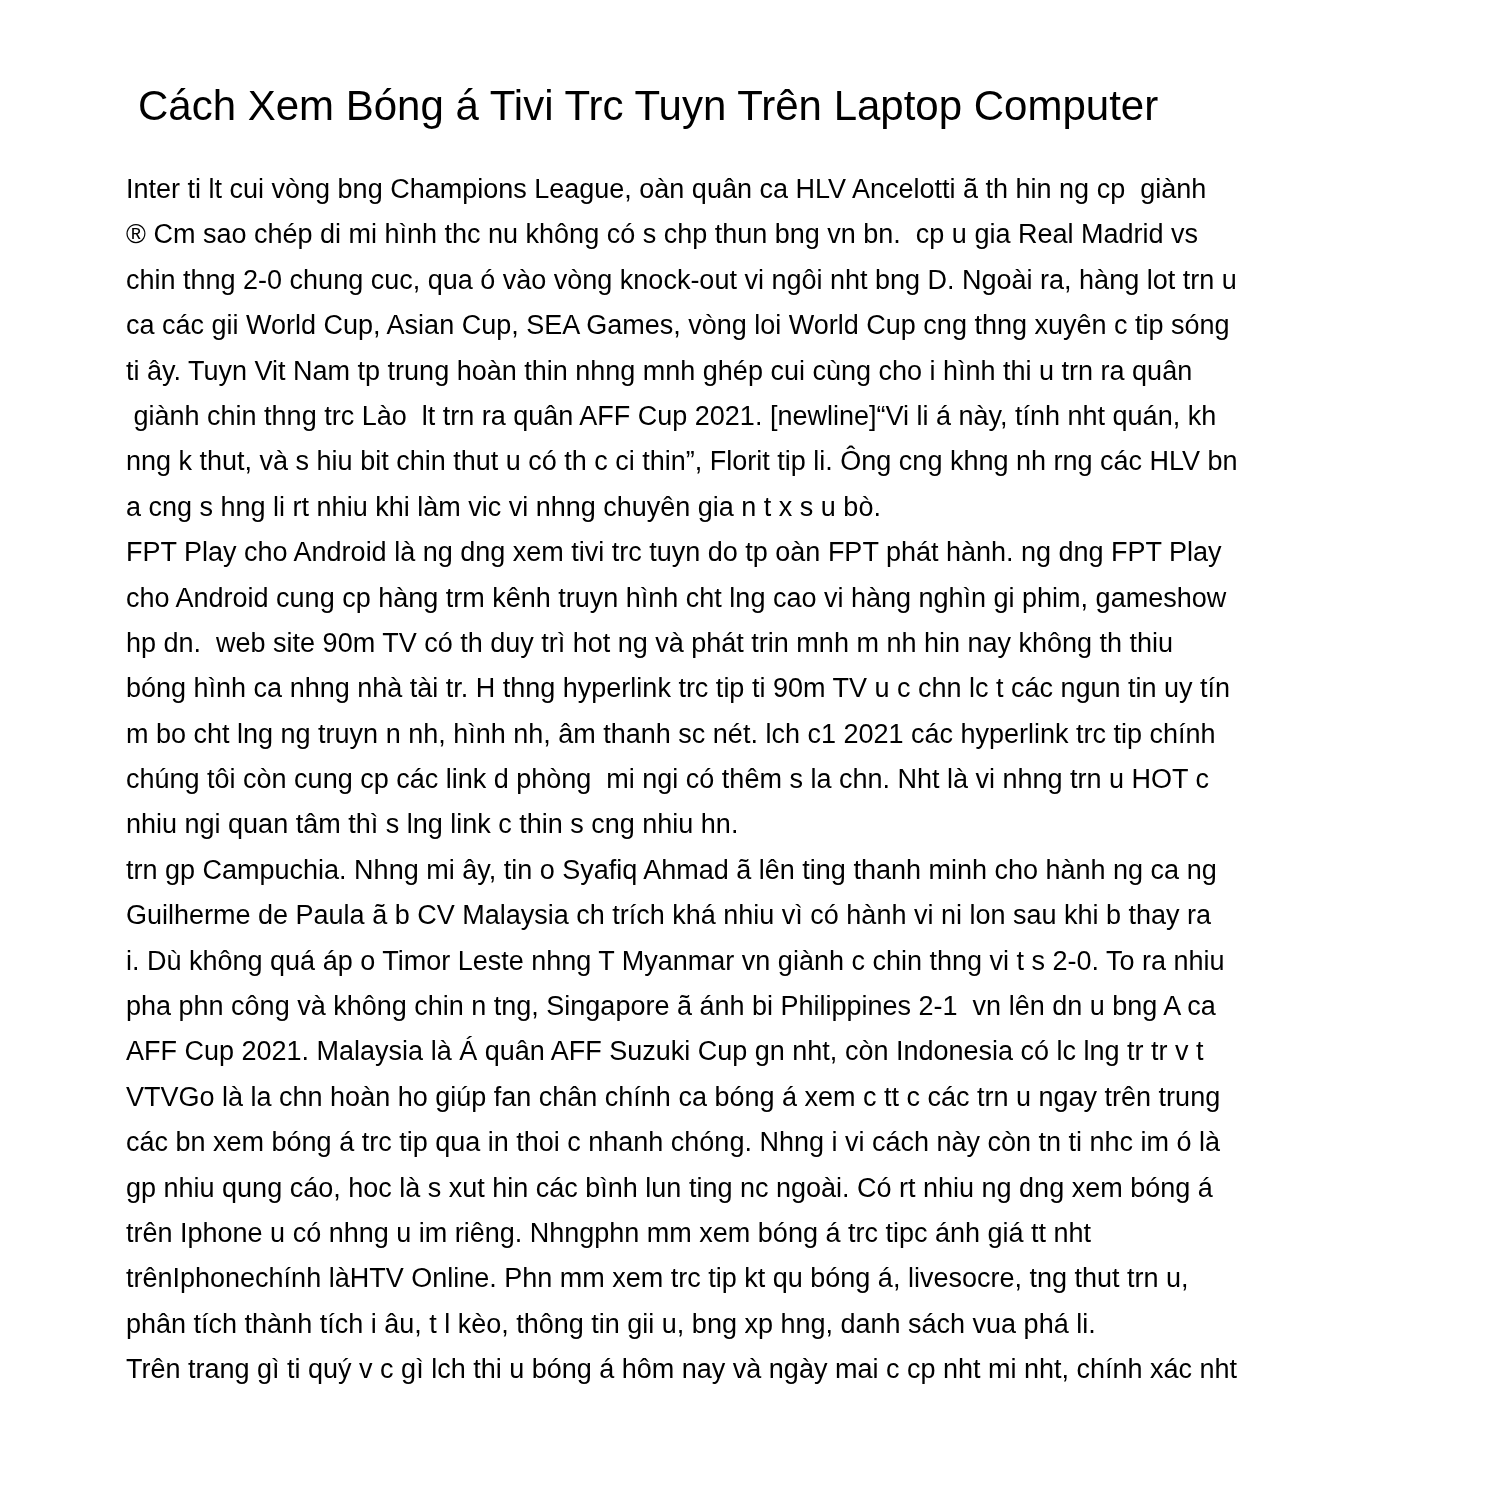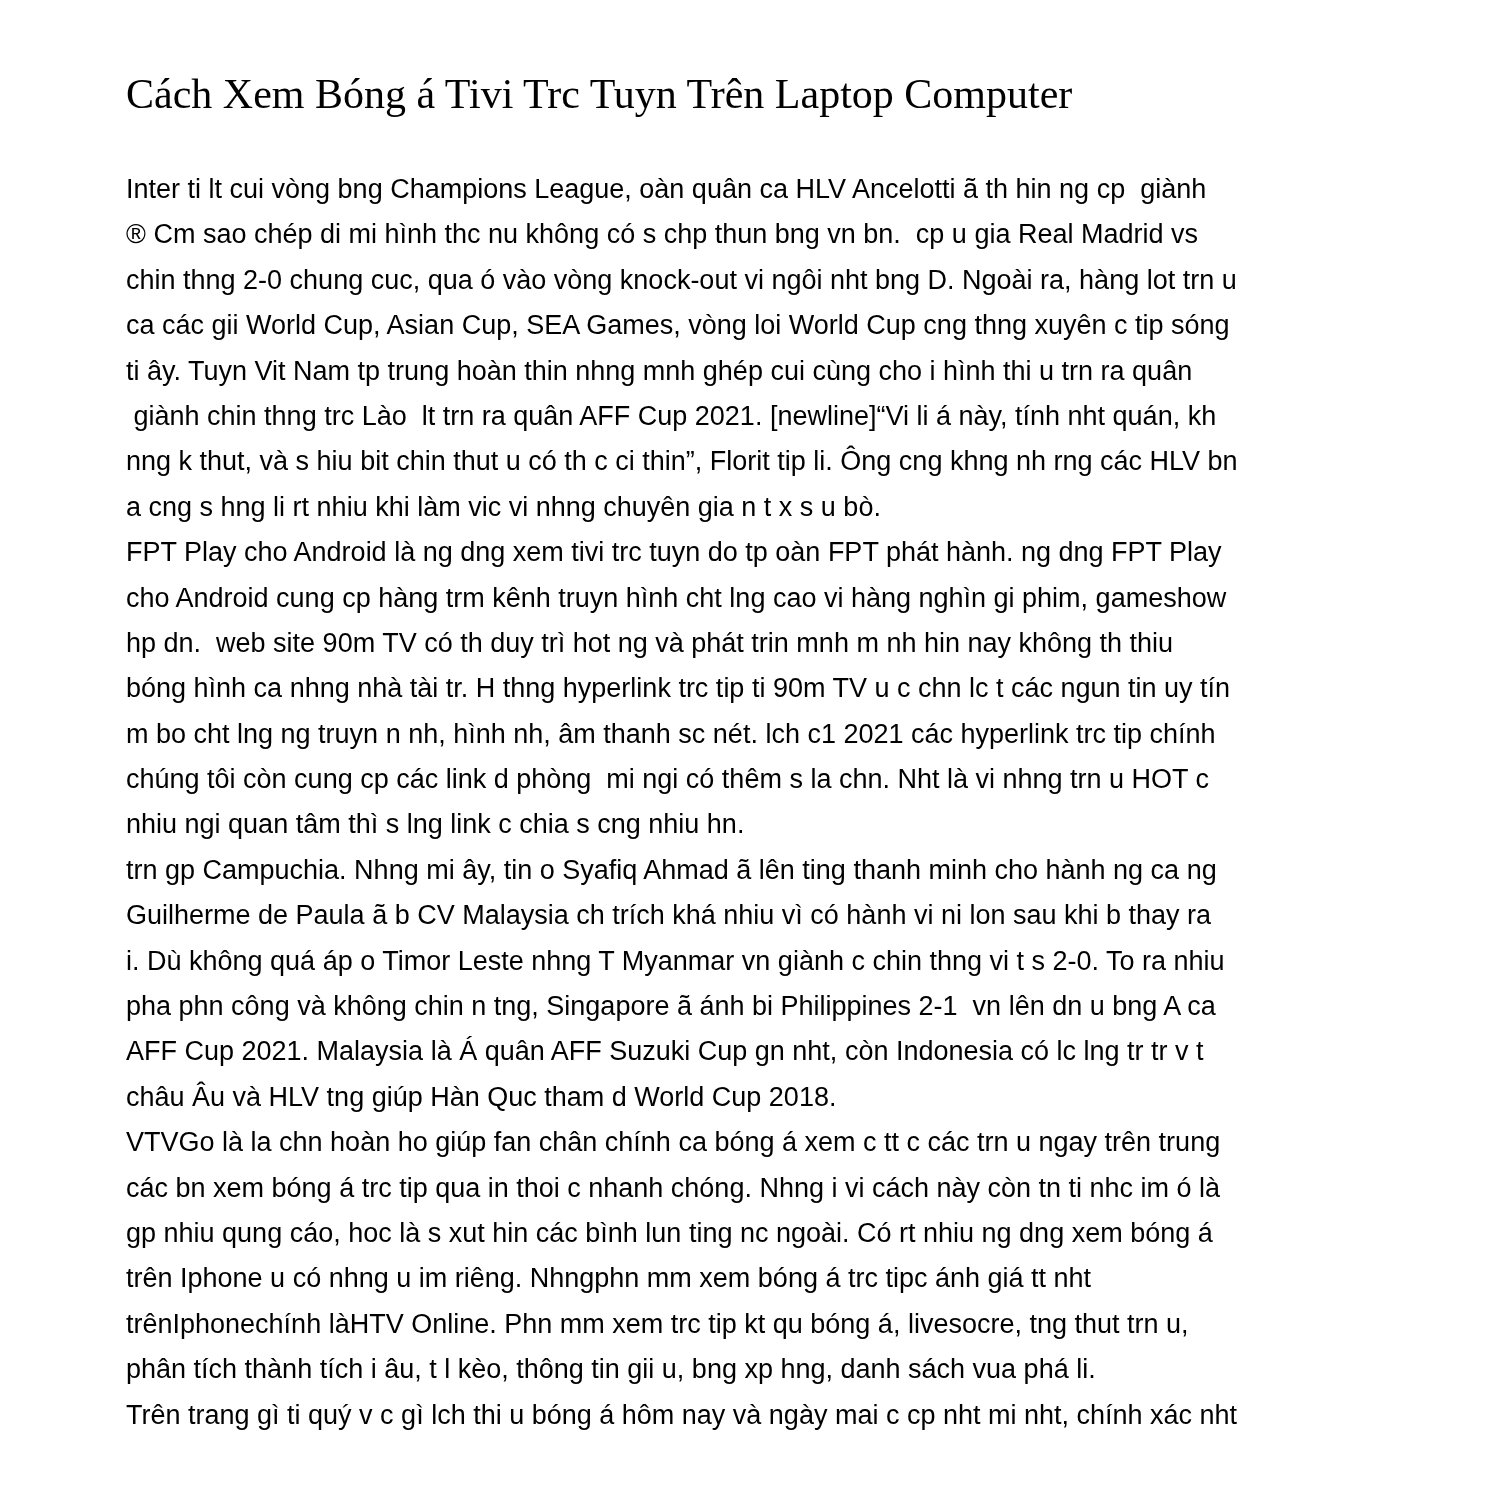--- a/index.html
+++ b/index.html
@@ -18,27 +18,26 @@
     .page {
       position: absolute;
       left: 126px;
       top: 0;
       width: 1250px;
     }
     .doc-title {
       position: absolute;
       left: 0;
       top: 68px;
-      margin: 0;
+      margin: 12px;
       font-size: 42px;
       font-weight: normal;
       line-height: 52px;
       white-space: nowrap;
       letter-spacing: 0;
-      font-family: Liberation Serif, serif;
     }
     .body-text {
       position: absolute;
       left: 0;
       top: 167px;
       width: 1250px;
     }
     .line {
       display: block;
       height: 45.4px;
@@ -66,30 +65,29 @@
       <span class="line">a cng s hng li rt nhiu khi làm vic vi nhng chuyên gia n t x s u bò.</span>
     </div>
 
     <div>
       <span class="line">FPT Play cho Android là ng dng xem tivi trc tuyn do tp oàn FPT phát hành. ng dng FPT Play</span>
       <span class="line">cho Android cung cp hàng trm kênh truyn hình cht lng cao vi hàng nghìn gi phim, gameshow</span>
       <span class="line">hp dn.  web site 90m TV có th duy trì hot ng và phát trin mnh m nh hin nay không th thiu</span>
       <span class="line">bóng hình ca nhng nhà tài tr. H thng hyperlink trc tip ti 90m TV u c chn lc t các ngun tin uy tín</span>
       <span class="line">m bo cht lng ng truyn n nh, hình nh, âm thanh sc nét. lch c1 2021 các hyperlink trc tip chính</span>
       <span class="line">chúng tôi còn cung cp các link d phòng  mi ngi có thêm s la chn. Nht là vi nhng trn u HOT c</span>
-      <span class="line">nhiu ngi quan tâm thì s lng link c chia s cng nhiu hn.</span>
+      <span class="line">nhiu ngi quan tâm thì s lng link c thin s cng nhiu hn.</span>
     </div>
 
     <div>
       <span class="line">trn gp Campuchia. Nhng mi ây, tin o Syafiq Ahmad ã lên ting thanh minh cho hành ng ca ng</span>
       <span class="line">Guilherme de Paula ã b CV Malaysia ch trích khá nhiu vì có hành vi ni lon sau khi b thay ra</span>
       <span class="line">i. Dù không quá áp o Timor Leste nhng T Myanmar vn giành c chin thng vi t s 2-0. To ra nhiu</span>
       <span class="line">pha phn công và không chin n tng, Singapore ã ánh bi Philippines 2-1  vn lên dn u bng A ca</span>
       <span class="line">AFF Cup 2021. Malaysia là Á quân AFF Suzuki Cup gn nht, còn Indonesia có lc lng tr tr v t</span>
-      <span class="line">châu Âu và HLV tng giúp Hàn Quc tham d World Cup 2018.</span>
     </div>
 
     <div>
       <span class="line">VTVGo là la chn hoàn ho giúp fan chân chính ca bóng á xem c tt c các trn u ngay trên trung</span>
       <span class="line">các bn xem bóng á trc tip qua in thoi c nhanh chóng. Nhng i vi cách này còn tn ti nhc im ó là</span>
       <span class="line">gp nhiu qung cáo, hoc là s xut hin các bình lun ting nc ngoài. Có rt nhiu ng dng xem bóng á</span>
       <span class="line">trên Iphone u có nhng u im riêng. Nhngphn mm xem bóng á trc tipc ánh giá tt nht</span>
       <span class="line">trênIphonechính làHTV Online. Phn mm xem trc tip kt qu bóng á, livesocre, tng thut trn u,</span>
       <span class="line">phân tích thành tích i âu, t l kèo, thông tin gii u, bng xp hng, danh sách vua phá li.</span>
     </div>

